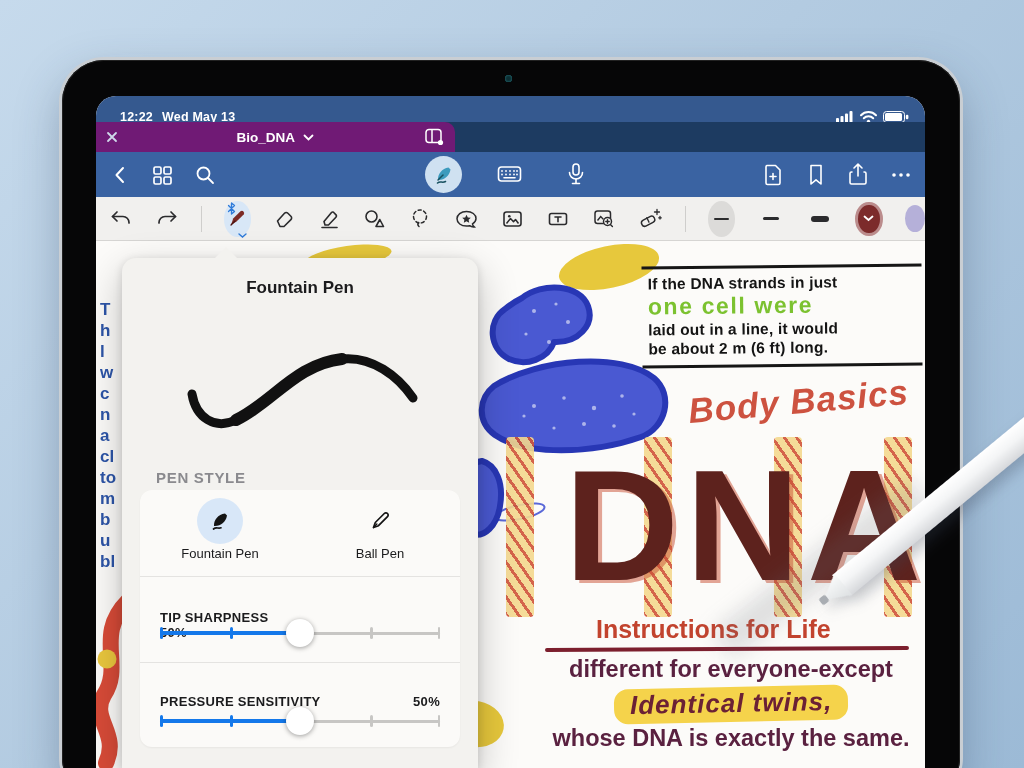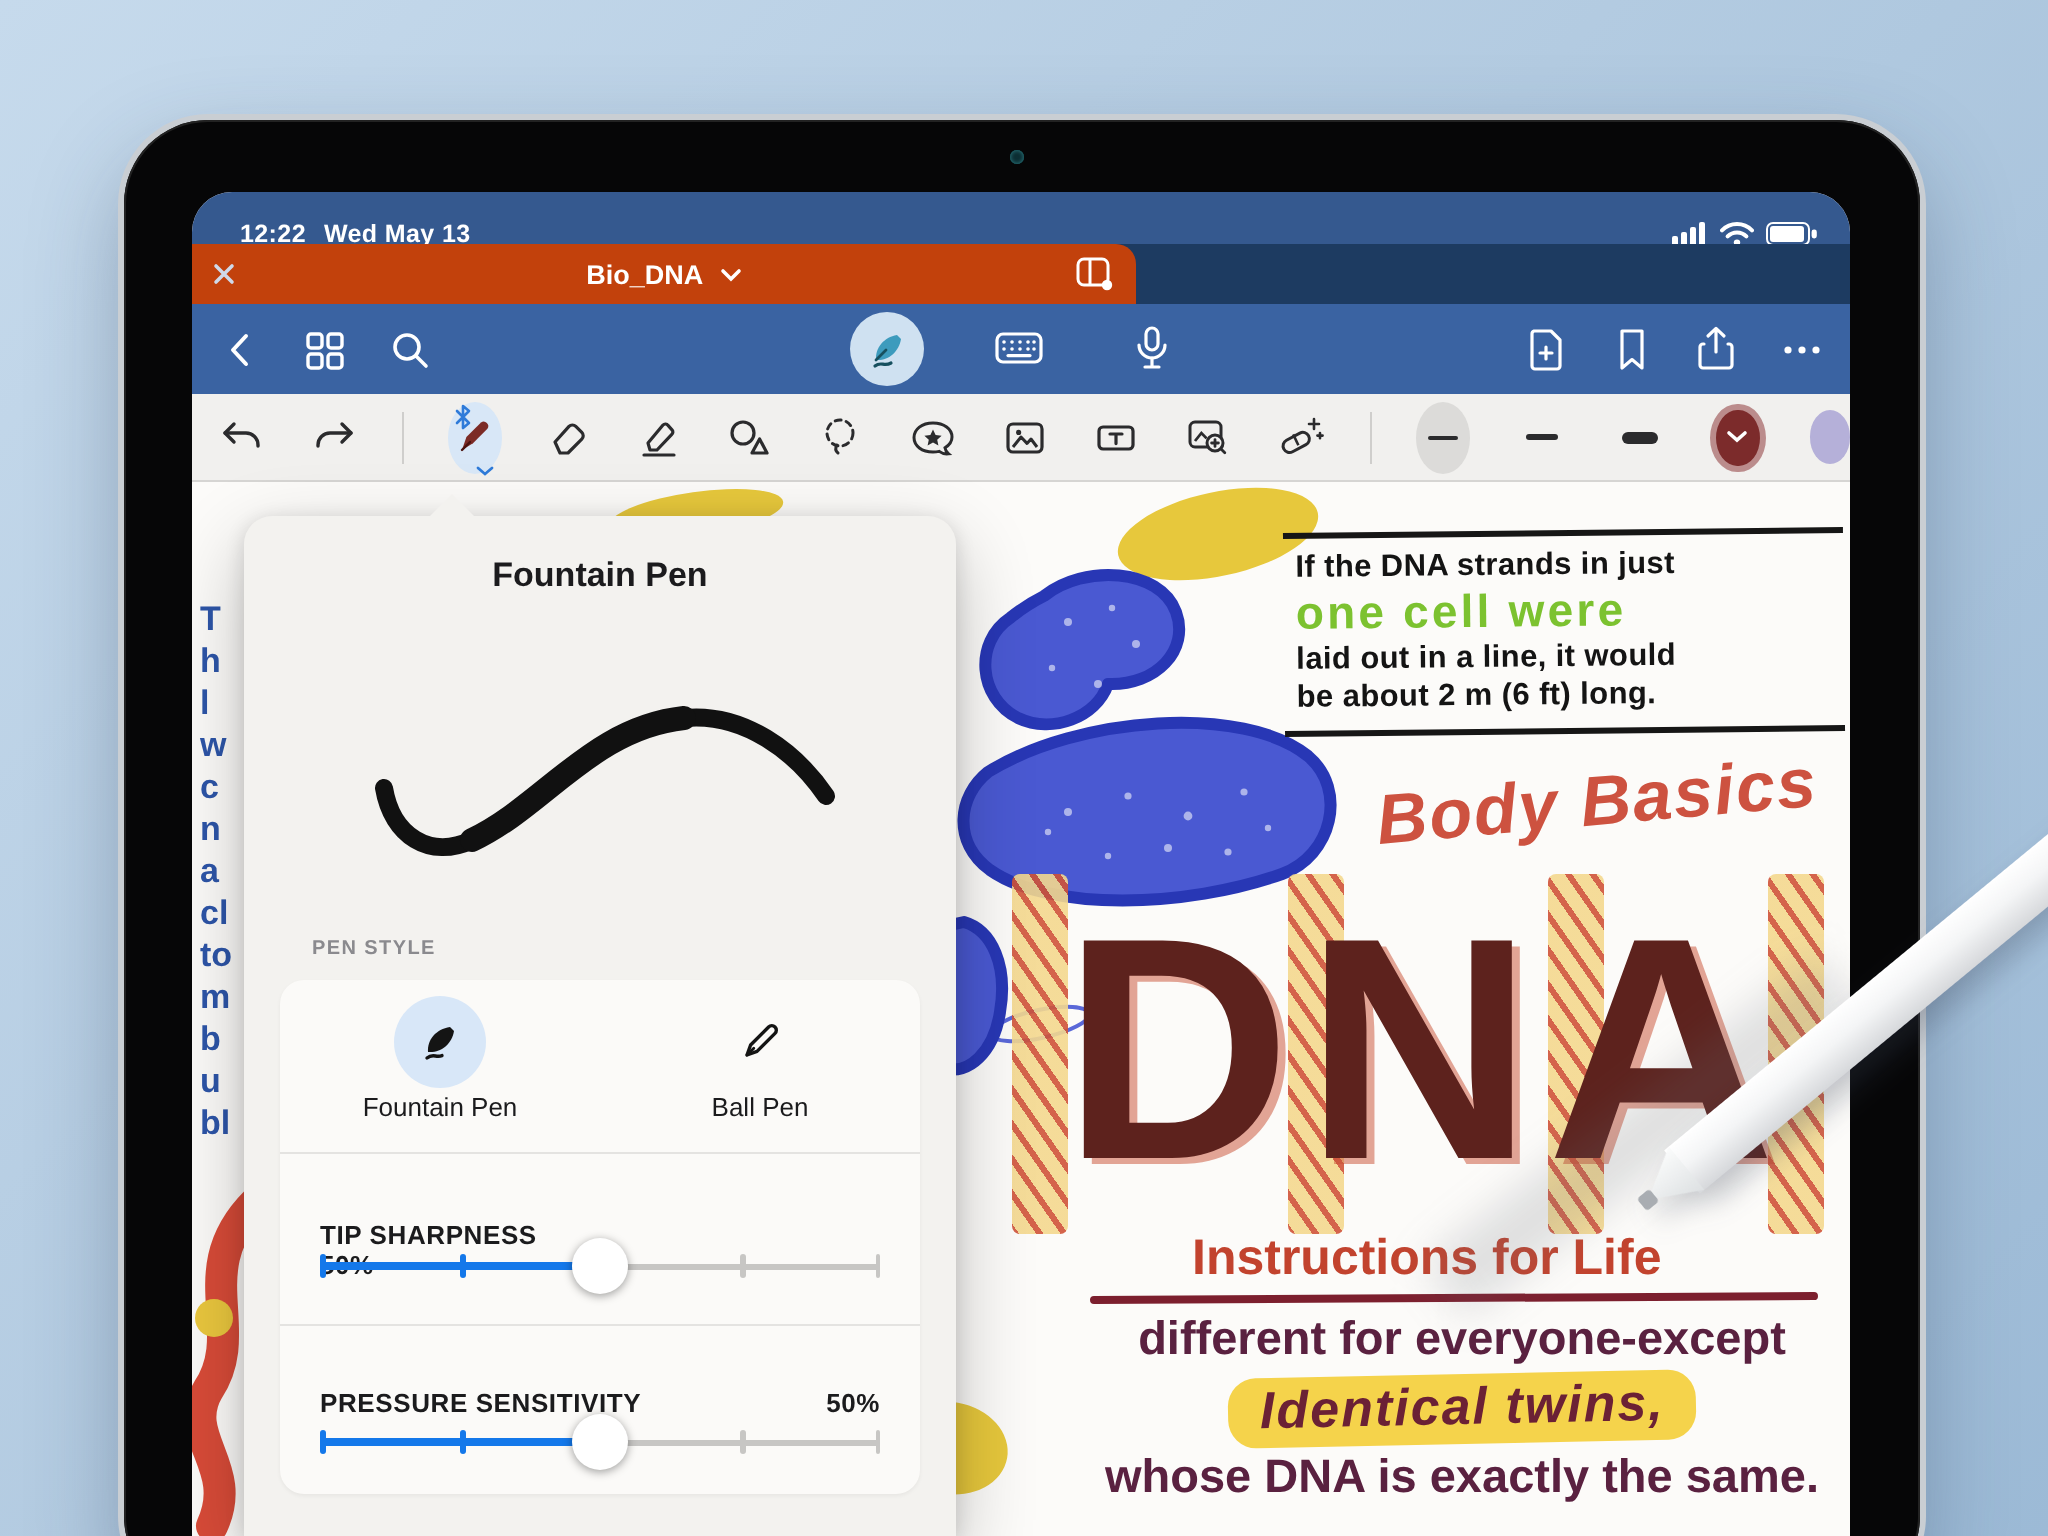--- a/index.html
+++ b/index.html
@@ -23,22 +23,22 @@
 
   .statusbar { position:absolute; left:0; top:0; width:100%; height:42px;
                background:#35598f; display:flex; align-items:center;
                justify-content:space-between; padding:0 16px 0 24px; z-index:10;}
   .status-left { color:#fff; font-size:12.5px; font-weight:700; letter-spacing:.2px;
                  display:flex; gap:9px; }
   .status-right { display:flex; align-items:center; gap:6px; }
 
   .tabstrip { position:absolute; left:0; top:26px; width:100%; height:30px;
               background:#1d3b61; z-index:10; }
-  .active-tab { position:absolute; left:0; top:0; width:472px; height:30px;
-                background:#c2410c; border-radius:0 10px 0 0;
+  .active-tab { position:absolute; left:0; top:0; width:359px; height:30px;
+                background:#701a75; border-radius:0 10px 0 0;
                 display:flex; align-items:center; }
   .tab-close { position:absolute; left:9px; top:8px; width:14px; height:14px;
                cursor:default; }
   .tab-title-wrap { position:absolute; left:0; width:100%; text-align:center;
                     color:#fff; font-size:13.5px; font-weight:700; }
   .tab-title-wrap svg { vertical-align:middle; margin-left:5px; }
   .tab-pagemgr { position:absolute; right:10px; top:4px; }
 
   .toolbar { position:absolute; left:0; top:56px; width:100%; height:45px;
              background:#3a63a2; z-index:10; }
@@ -107,21 +107,21 @@
                  color:#cd5240; transform:rotate(-5deg); z-index:2;
                  letter-spacing:1px; }
 
   .dna-wrap { position:absolute; left:402px; top:190px; width:430px; height:196px;
               z-index:2; }
   .dna-strip { position:absolute; top:6px; width:28px; height:180px; opacity:.9;
                background:repeating-linear-gradient(55deg,#d05338 0 3px,#f4d88e 3px 10px);
                border-radius:4px; }
   .dna-text { position:relative; z-index:1; font-size:158px; font-weight:800;
               color:#5d221d; letter-spacing:7px; line-height:188px;
-              text-align:center;
+              text-align:right;
               text-shadow:4px 3px 0 rgba(199,77,49,.5); }
 
   .instructions { position:absolute; left:500px; top:374px; width:312px;
                   text-align:left; font-size:25px; font-weight:700;
                   color:#c2432e; z-index:2; }
   .instr-underline { position:absolute; left:449px; top:406px; width:364px;
                      height:4px; background:#7c1f2e; border-radius:2px;
                      transform:rotate(-.3deg); z-index:2; }
 
   .paragraph { position:absolute; left:449px; top:414px; width:372px;
@@ -140,21 +140,21 @@
   .popup { position:absolute; left:26px; top:162px; width:356px; height:510px;
            background:#f3f2ef; border-radius:14px 14px 0 0; z-index:30;
            box-shadow:0 14px 40px rgba(0,0,0,.24), 0 2px 10px rgba(0,0,0,.14); }
   .popup-arrow { position:absolute; left:92px; top:-11px; width:24px; height:12px;
                  background:#f3f2ef;
                  clip-path:polygon(50% 0,0 100%,100% 100%); }
   .popup-title { position:absolute; left:0; top:20px; width:100%;
                  text-align:center; font-size:17px; font-weight:700;
                  color:#1b1b1d; }
   .stroke-preview { position:absolute; left:38px; top:66px; }
-  .pen-style-label { position:absolute; left:34px; top:211px; font-size:10px;
+  .pen-style-label { position:absolute; left:34px; top:211px; font-size:15px;
                      font-weight:600; color:#8a8a8e; letter-spacing:.7px; }
   .card { position:absolute; left:18px; top:232px; width:320px; height:257px;
           background:#fbfaf8; border-radius:12px;
           box-shadow:0 1px 2px rgba(0,0,0,.05); }
   .pen-styles { position:absolute; left:0; top:0; width:100%; height:86px;
                 display:flex; }
   .pen-style { flex:1; text-align:center; position:relative; cursor:default; }
   .ps-iconwrap { width:46px; height:46px; border-radius:50%; margin:8px auto 2px;
                  display:flex; align-items:center; justify-content:center; }
   .ps-iconwrap.sel { background:#d8e7f8; }

